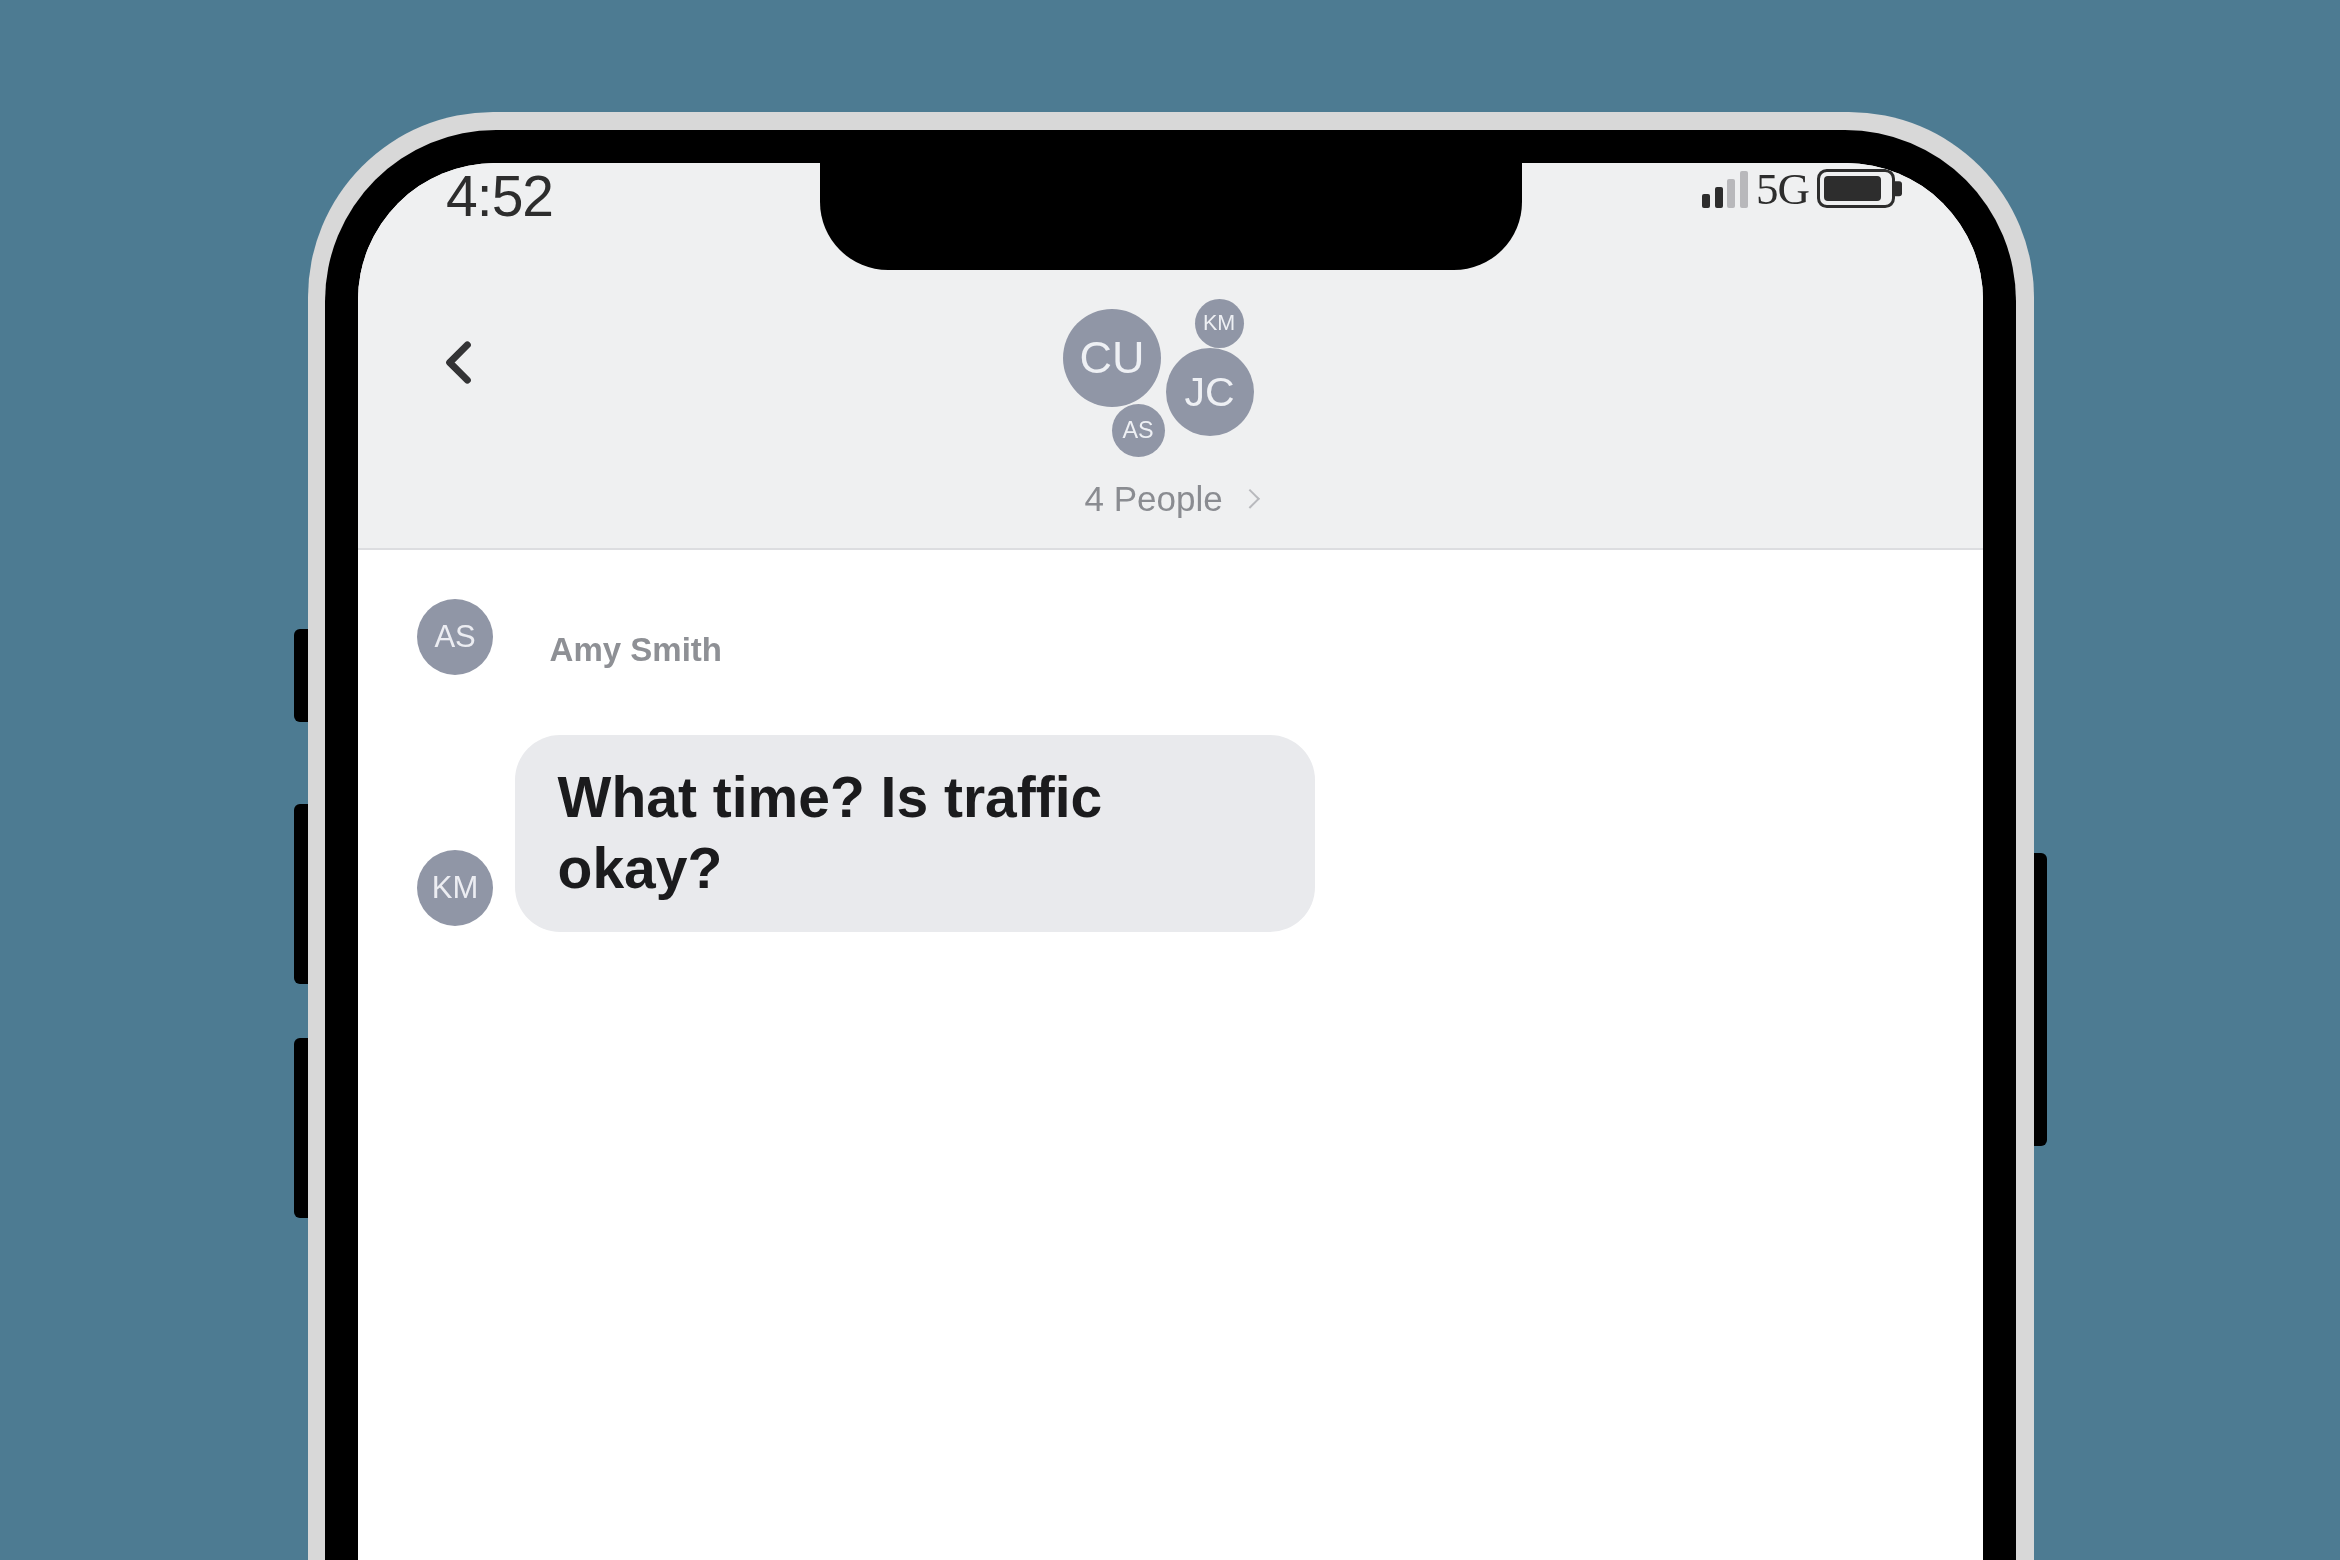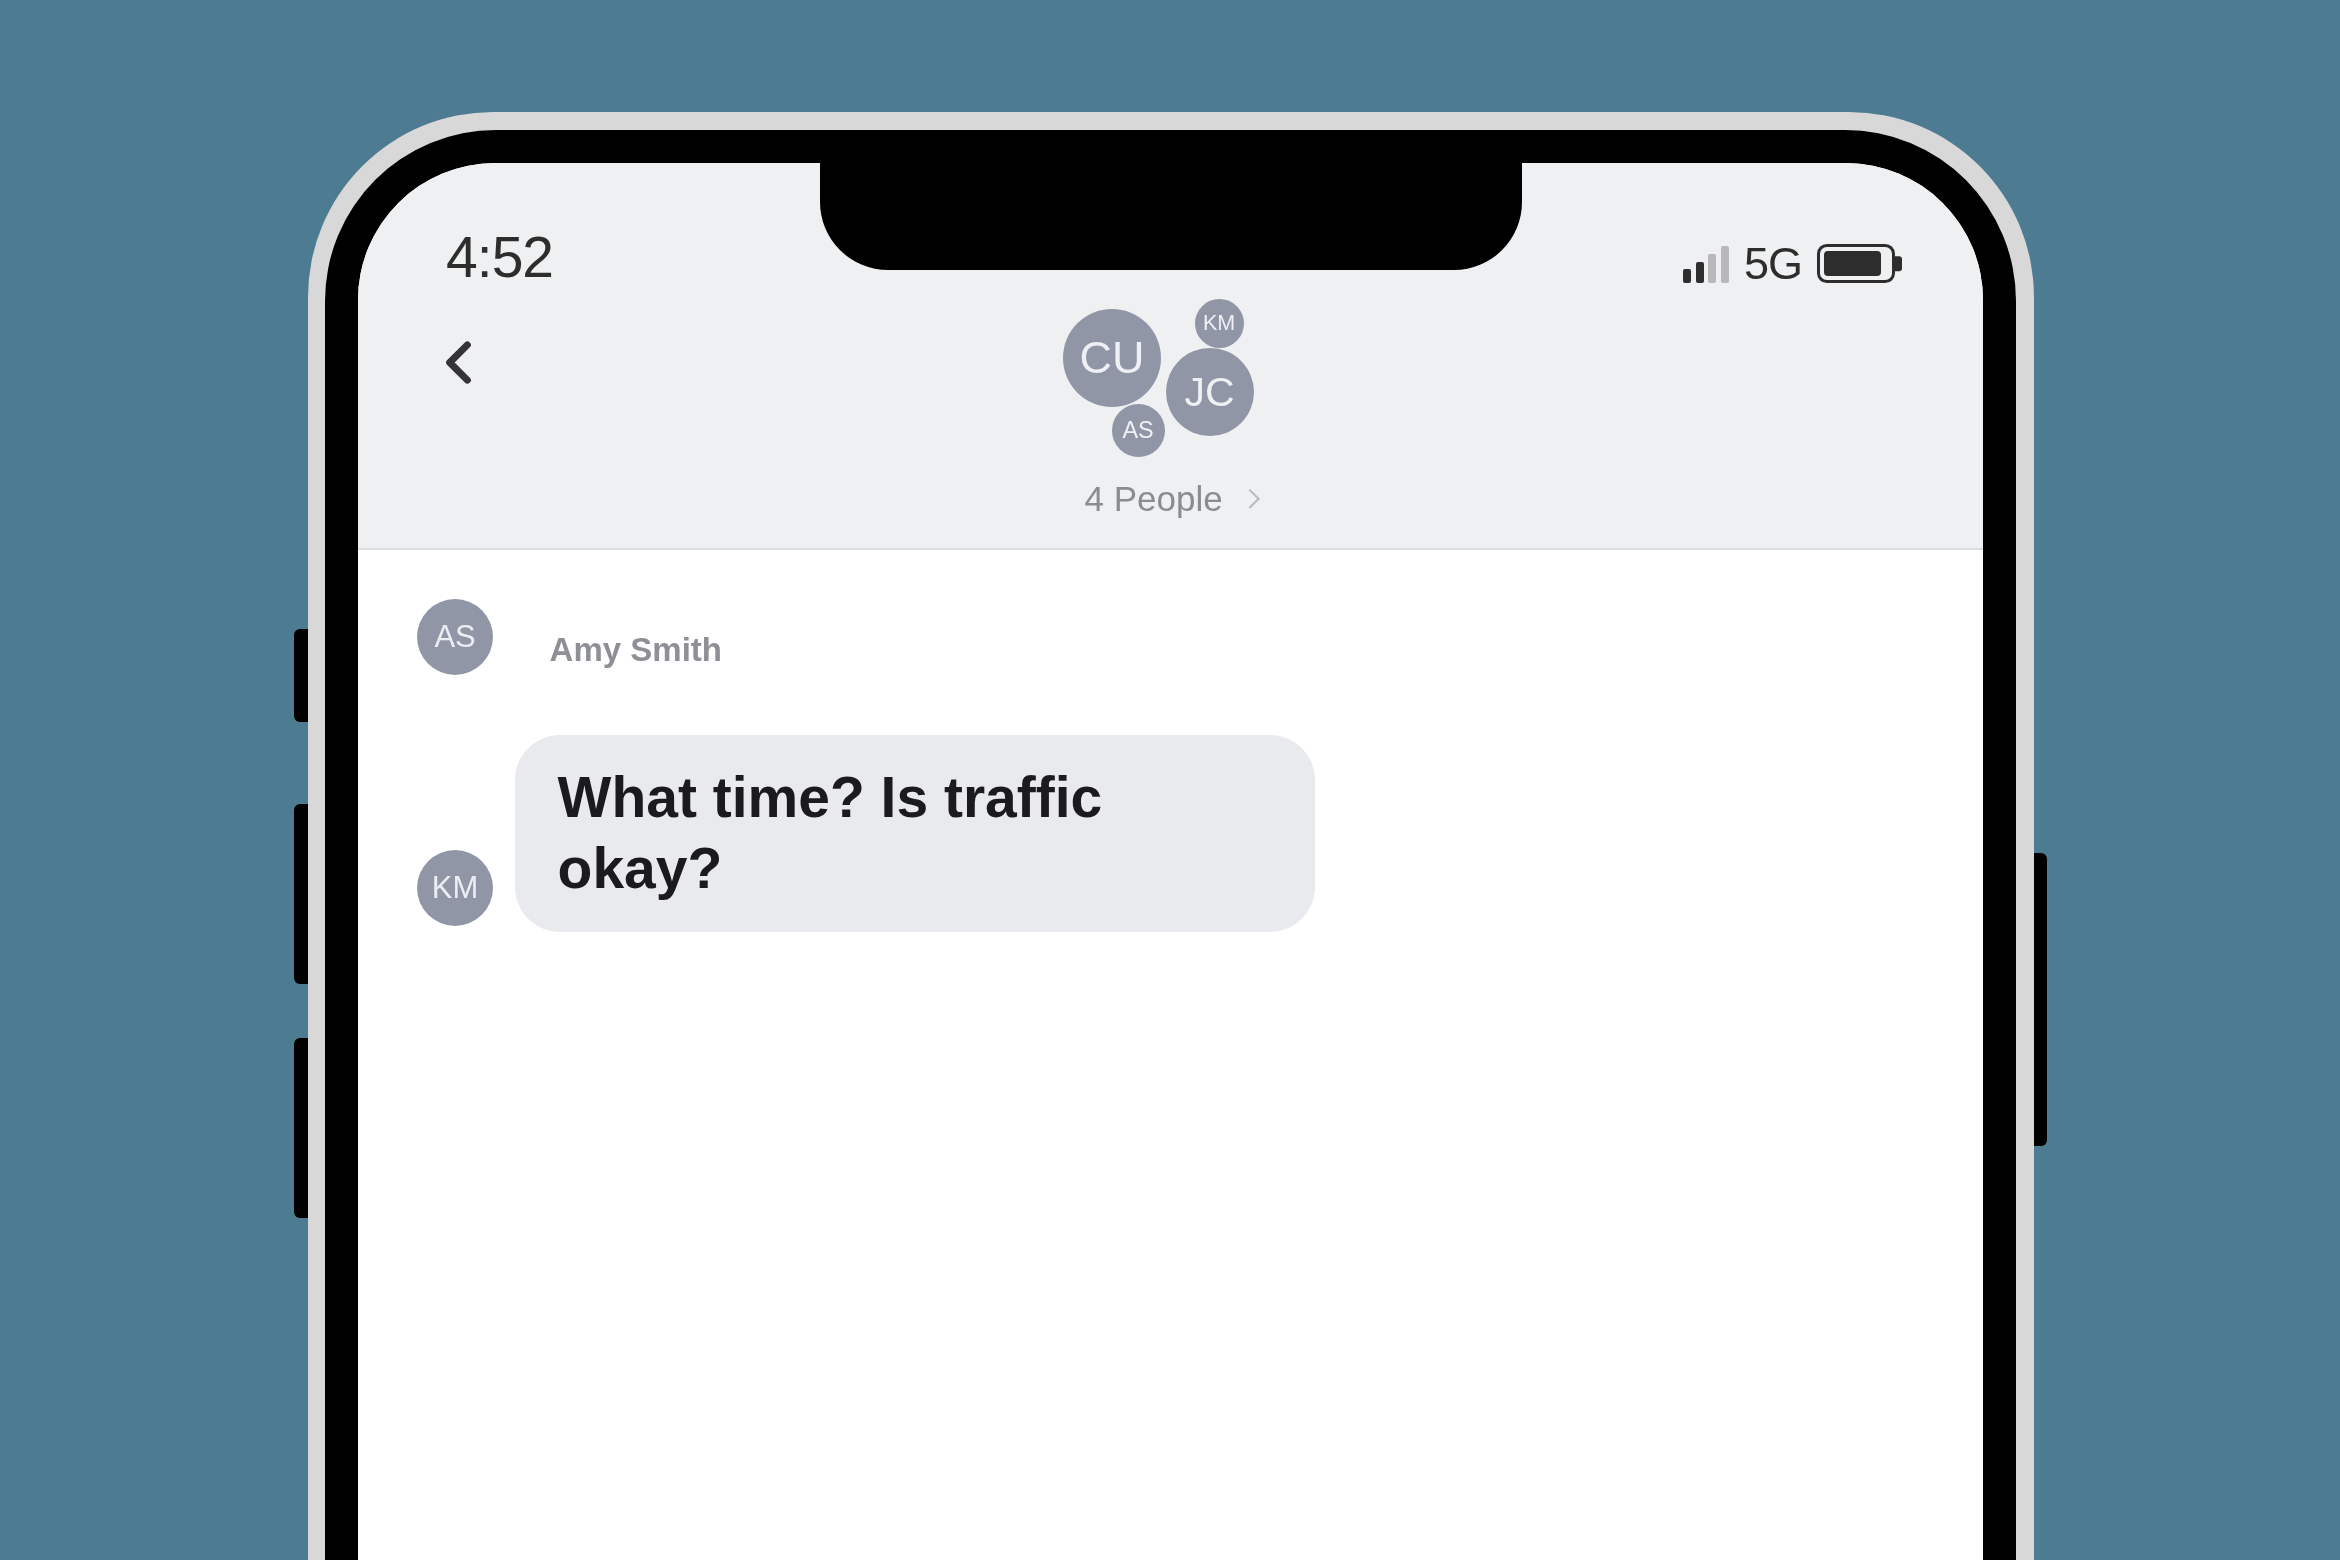--- a/index.html
+++ b/index.html
@@ -66,34 +66,35 @@
   
   .header-region {
     background: #eff0f1;
     border-bottom: 2px solid #dcdde0;
   }
 
   
   .status-bar {
     display: flex;
     justify-content: space-between;
-    align-items: flex-end;
+    align-items: flex-start;
     height: 127px;
     padding: 0 88px;
     color: #2d2d2d;
   }
   .status-bar .time {
     font-size: 57px;
     font-weight: 500;
     letter-spacing: -1px;
   }
   .status-right {
     display: flex;
     align-items: center;
-    gap: 15px;
+    gap: 8px;
+    font-family: Liberation Serif, serif;
   }
   .signal-bars {
     display: flex;
     align-items: flex-end;
     gap: 4.9px;
     height: 39px;
   }
   .signal-bars span {
     width: 7.8px;
     background: #2d2d2d;

